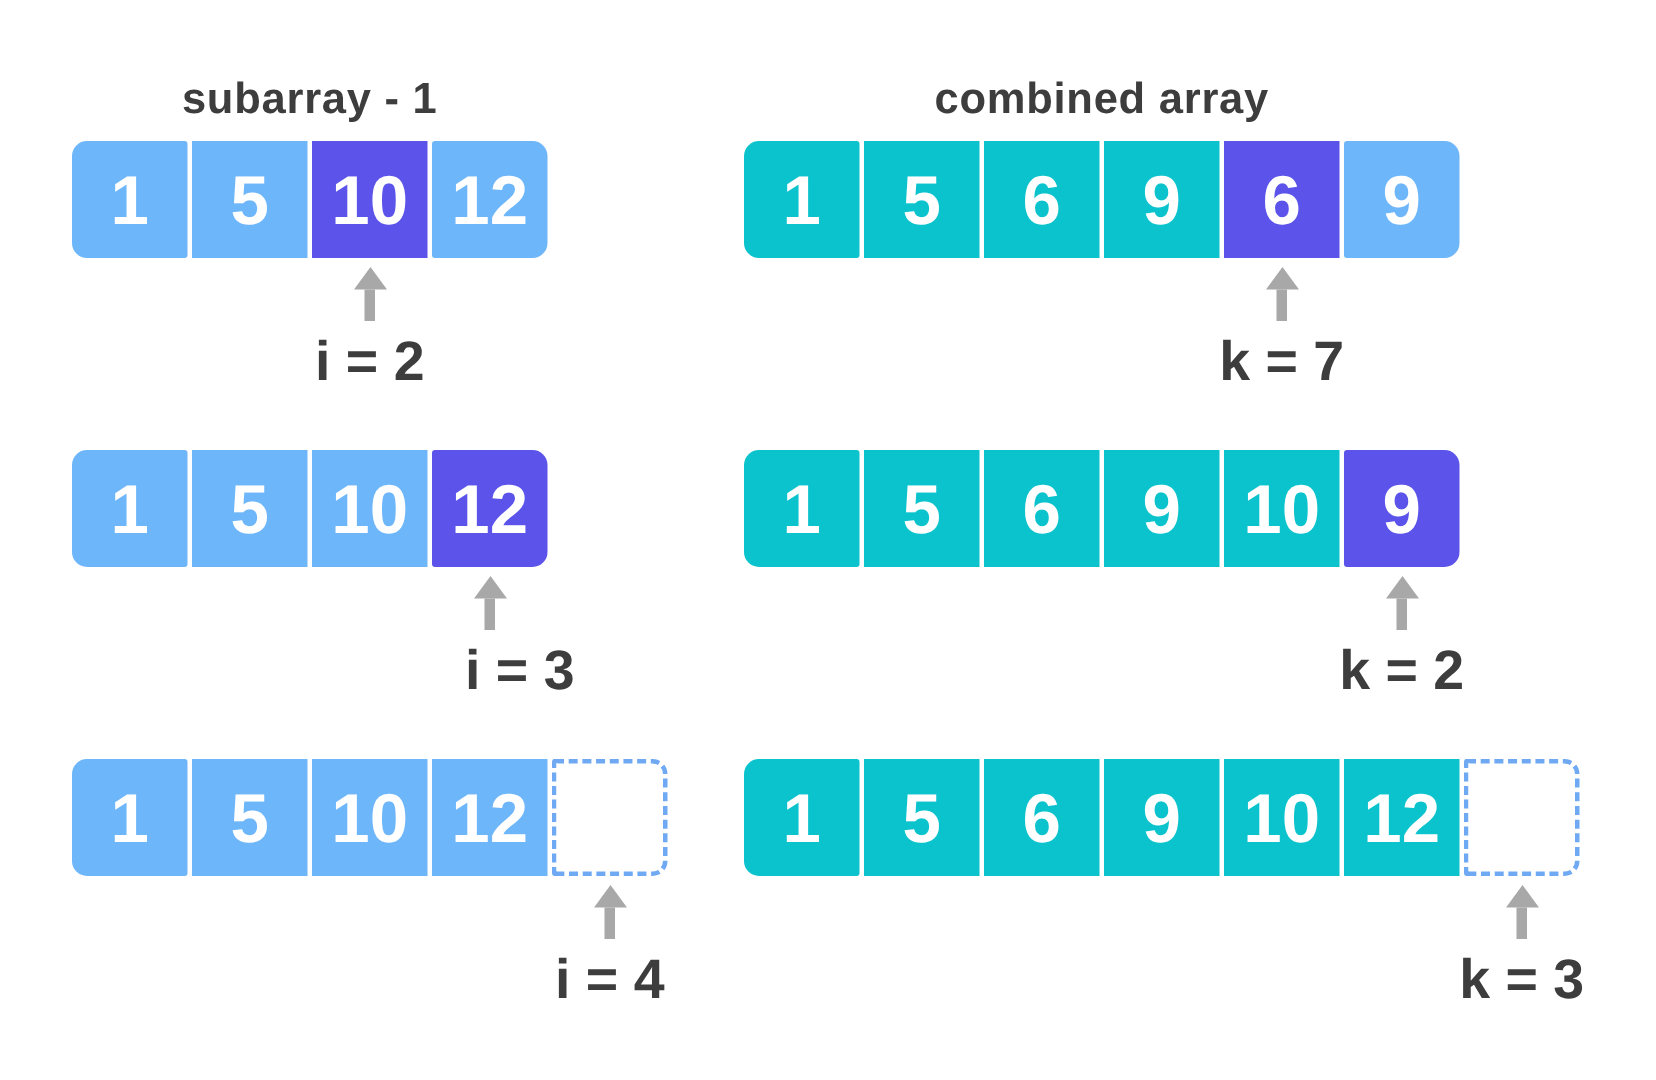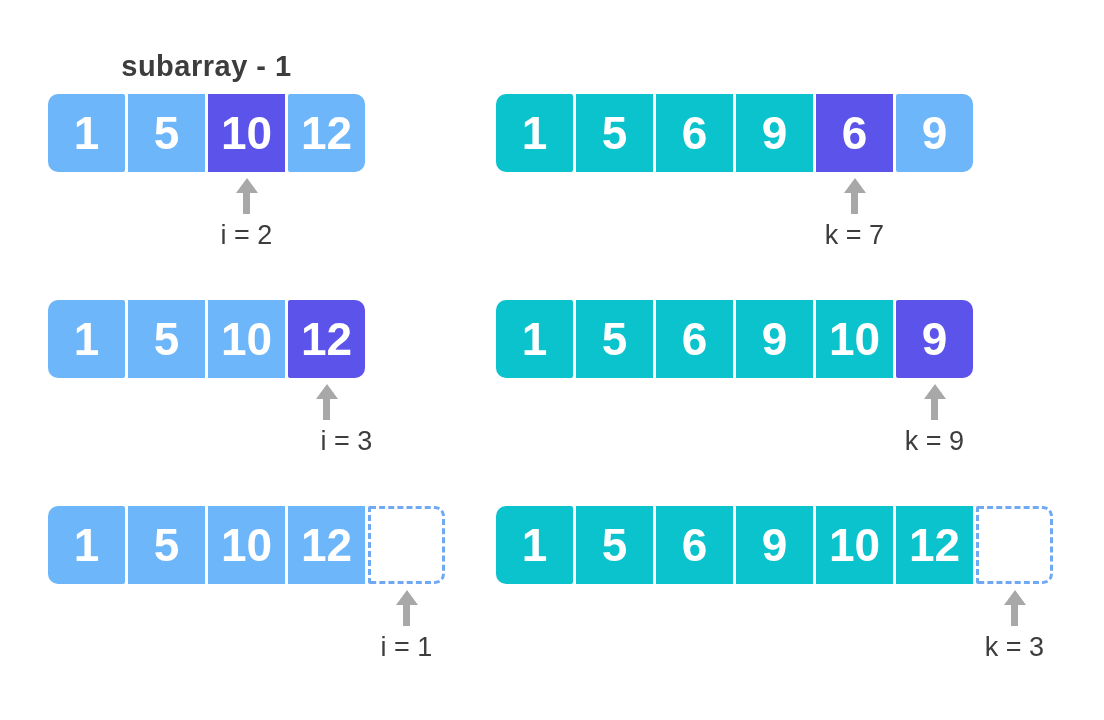--- a/index.html
+++ b/index.html
@@ -61,31 +61,32 @@
     width: 0; height: 0;
     border-left: 11px solid transparent;
     border-right: 11px solid transparent;
     border-bottom: 15px solid var(--arrow-gray, #a8a8a8);
   }
   .arrow-stem { width: 7px; height: 21px; background: var(--arrow-gray, #a8a8a8); }
   .pointer-label {
     position: absolute;
     top: 126px;
     transform: translateX(-50%);
-    font-size: 27px;
-    font-weight: 400;
+    font-size: 37px;
+    font-weight: 700;
     color: var(--label-text, #3d3d3d);
     white-space: nowrap;
   }
 </style>
 </head>
 <body>
 
 <div id="stage" style="--background: #FFFFFF; --light-blue: #6EB6FA; --purple: #5B53EA; --teal: #0BC3CD; --arrow-gray: #A8A8A8; --label-text: #3D3D3D; --empty-slot-border: #6FA8F3; --cell-text: #FFFFFF;">
   <div class="col-title cl">subarray - 1</div>
+  <div class="col-title cr">combined array</div>
 
   <div class="group cl r1">
       <div class="cells">
         <div class="cell c-light_blue first">
           <span>1</span>
         </div>
         <div class="cell c-light_blue">
           <span>5</span>
         </div>
         <div class="cell c-purple">
@@ -167,21 +168,21 @@
           <span>10</span>
         </div>
         <div class="cell c-purple last">
           <span>9</span>
         </div>
       </div>
       <div class="pointer" style="left: 438.5px;">
         <div class="arrow-head"></div>
         <div class="arrow-stem"></div>
       </div>
-      <div class="pointer-label" style="left: 438.5px;">k = 9</div>
+      <div class="pointer-label" style="left: 438.5px;">k = 2</div>
     </div>
   <div class="group cl r3">
       <div class="cells">
         <div class="cell c-light_blue first">
           <span>1</span>
         </div>
         <div class="cell c-light_blue">
           <span>5</span>
         </div>
         <div class="cell c-light_blue">
@@ -189,21 +190,21 @@
         </div>
         <div class="cell c-light_blue">
           <span>12</span>
         </div>
         <div class="cell empty"></div>
       </div>
       <div class="pointer" style="left: 358.5px;">
         <div class="arrow-head"></div>
         <div class="arrow-stem"></div>
       </div>
-      <div class="pointer-label" style="left: 358.5px;">i = 1</div>
+      <div class="pointer-label" style="left: 358.5px;">i = 4</div>
     </div>
   <div class="group cr r3">
       <div class="cells">
         <div class="cell c-teal first">
           <span>1</span>
         </div>
         <div class="cell c-teal">
           <span>5</span>
         </div>
         <div class="cell c-teal">

